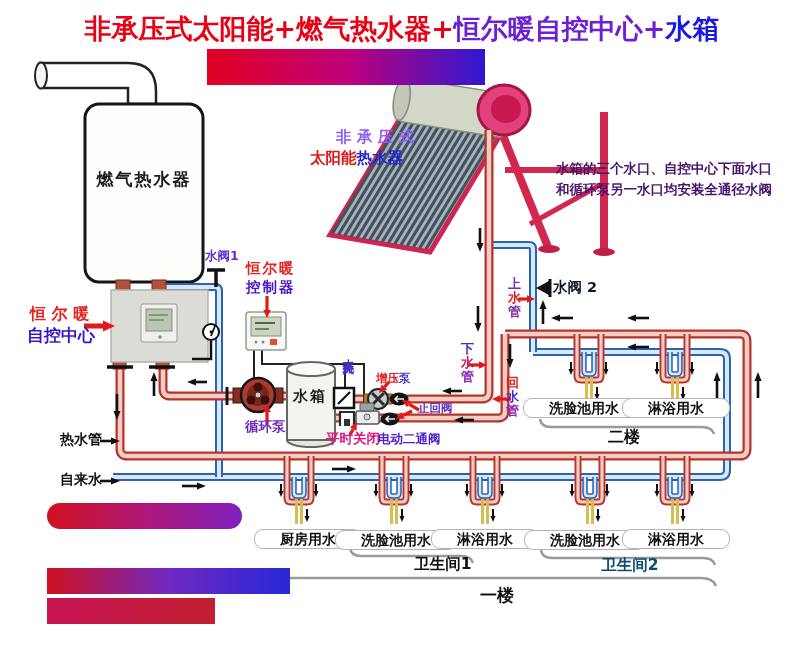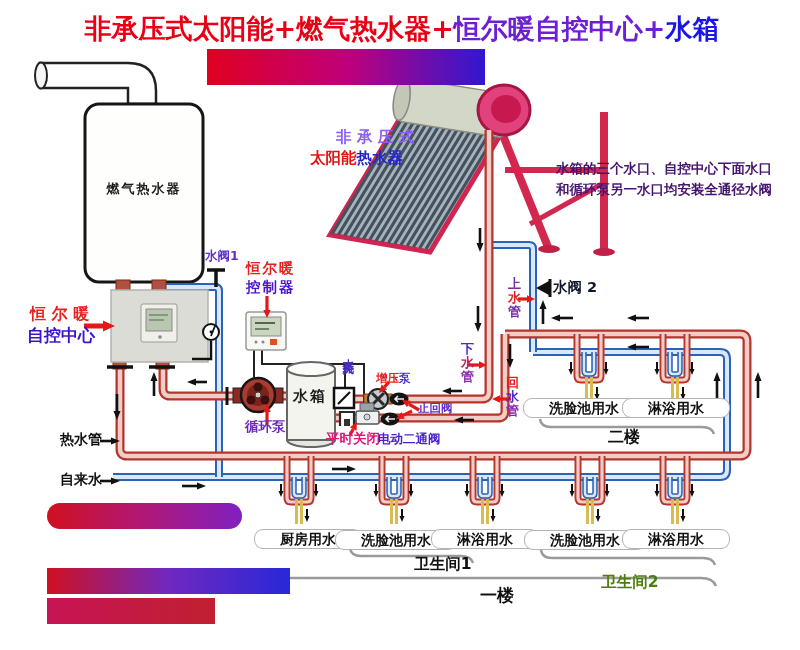--- a/index.html
+++ b/index.html
@@ -336,21 +336,21 @@
       </g>
 </svg>
 
 <div class="lbl ctr title1" style="left:402px;top:13px;">
   <span style="color:#e80014;">非承压式太阳能+燃气热水器+</span><span style="color:#6d1fd6;">恒尔暖自控中心+</span><span style="color:#1a16e8;">水箱</span>
 </div>
 <div class="lbl ctr" style="left:346px;top:49px;font-size:31px;letter-spacing:3px;">
   <span class="grad" style="background:linear-gradient(90deg,#e00020,#c0007a,#3018d0);padding-left:40px;">热水循环系统图</span>
 </div>
 
-<div class="lbl ctr" style="left:144px;top:170px;font-size:13px;letter-spacing:2px;color:#1c1c1c;margin-top:12px;">燃气热水器</div>
+<div class="lbl ctr" style="left:144px;top:170px;font-size:17px;letter-spacing:2px;color:#1c1c1c;">燃气热水器</div>
 
 <div class="lbl" style="left:300px;top:129px;font-size:15.5px;color:#8b5cf6;margin-left:36px;">非 承 压 式</div>
 <div class="lbl" style="left:310px;top:150px;font-size:15.5px;">
   <span style="color:#e01414;">太阳能</span><span style="color:#2522cc;">热水器</span>
 </div>
 
 <div class="lbl" style="left:556px;top:158px;font-size:13.5px;color:#45156e;line-height:21px;">
   <div>水箱的三个水口、自控中心下面水口</div>
   <div>和循环泵另一水口均安装全通径水阀</div>
 </div>
@@ -408,16 +408,16 @@
 <div class="lbl ctr badge" style="left:584px;top:398px;">洗脸池用水</div>
 <div class="lbl ctr badge" style="left:676px;top:398px;">淋浴用水</div>
 <div class="lbl ctr" style="left:624px;top:428px;font-size:16px;color:#111;">二楼</div>
 
 <div class="lbl ctr badge" style="left:308px;top:529px;">厨房用水</div>
 <div class="lbl ctr badge" style="left:396px;top:530px;">洗脸池用水</div>
 <div class="lbl ctr badge" style="left:485px;top:529px;">淋浴用水</div>
 <div class="lbl ctr badge" style="left:585px;top:530px;">洗脸池用水</div>
 <div class="lbl ctr badge" style="left:676px;top:529px;">淋浴用水</div>
 <div class="lbl ctr" style="left:443px;top:556px;font-size:15.5px;color:#111;">卫生间1</div>
-<div class="lbl ctr" style="left:630px;top:574px;font-size:15.5px;color:#4d7c0f;">卫生间2</div>
+<div class="lbl ctr" style="left:630px;top:557px;font-size:15.5px;color:#0c4a6e;">卫生间2</div>
 <div class="lbl ctr" style="left:497px;top:586px;font-size:17px;color:#111;">一楼</div>
 
 </div>
 
 </body></html>

